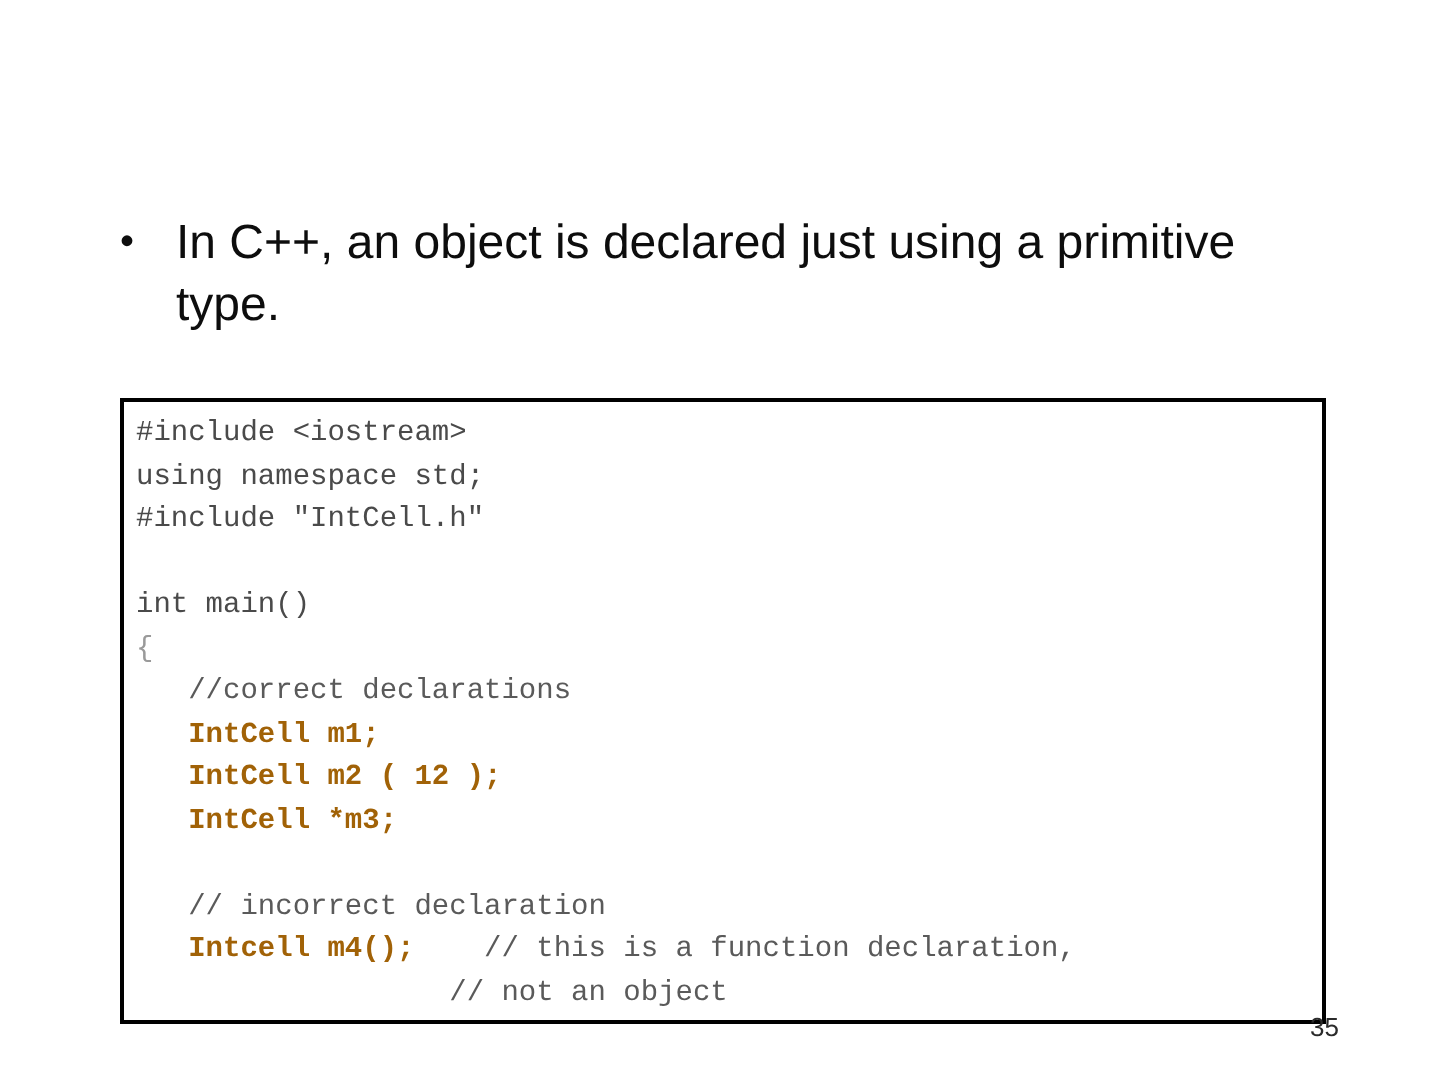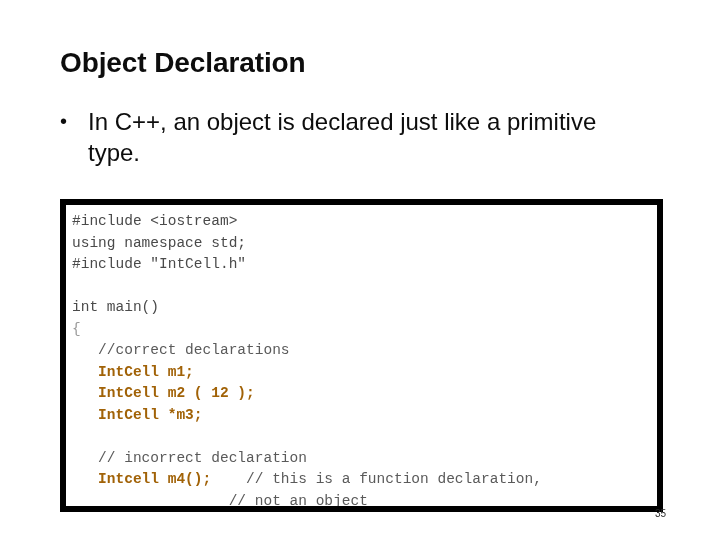--- a/index.html
+++ b/index.html
@@ -64,21 +64,21 @@
   }
 
   
   #code-box {
     position: absolute;
     left: 60px;
     top: 199px;
     width: 603px;
     height: 313px;
     box-sizing: border-box;
-    border: 6px solid #0ea5e9;
+    border: 2px solid #0ea5e9;
     background: #ffffff;
     padding: 6px 0 0 6px;
     overflow: hidden;
   }
   #code-listing {
     font-family: "Liberation Mono", "DejaVu Sans Mono", monospace;
     font-size: 14.5px;
     line-height: 21.5px;
     white-space: pre;
     color: #4a4a4a;
@@ -92,37 +92,36 @@
   .tok-comment{ color: #5a5a5a; font-weight: normal; margin-top: 37px; }
   .tok-brace  { color: #9a9a9a; font-weight: normal; }
   .tok-decl   { color: #a16207; font-weight: bold; }
 
   
   #page-number {
     position: absolute;
     left: 655px;
     top: 506px;
     width: 40px;
-    font-size: 10px;
+    font-size: 13px;
     line-height: 16px;
     color: #2b2b2b;
     text-align: left;
   }
 </style>
 </head>
 <body>
 
 <div id="slide" style="background: rgb(255, 255, 255);">
 
-  <div id="slide-title">Object Declaration</div>
 
   <div id="bullet-list">
       <div class="bullet-row">
         <span class="bullet-marker">•</span>
-        <span class="bullet-text">In C++, an object is declared just like a primitive type.</span>
+        <span class="bullet-text">In C++, an object is declared just using a primitive type.</span>
       </div>
     </div>
 
   <div id="code-box" style="border-color: rgb(0, 0, 0); background: rgb(255, 255, 255);">
     <div id="code-listing"><div class="code-line"><span class="tok-plain">#include &lt;iostream&gt;</span></div><div class="code-line"><span class="tok-plain">using namespace std;</span></div><div class="code-line"><span class="tok-plain">#include "IntCell.h"</span></div><div class="code-line">&nbsp;</div><div class="code-line"><span class="tok-plain">int main()</span></div><div class="code-line"><span class="tok-brace">{</span></div><div class="code-line"><span class="tok-comment">   //correct declarations</span></div><div class="code-line"><span class="tok-decl">   IntCell m1;</span></div><div class="code-line"><span class="tok-decl">   IntCell m2 ( 12 );</span></div><div class="code-line"><span class="tok-decl">   IntCell *m3;</span></div><div class="code-line">&nbsp;</div><div class="code-line"><span class="tok-comment">   // incorrect declaration</span></div><div class="code-line"><span class="tok-decl">   Intcell m4();</span><span class="tok-comment">    // this is a function declaration,</span></div><div class="code-line"><span class="tok-comment">                  // not an object</span></div></div>
   </div>
 
   <div id="page-number">35</div>
 
 </div>

